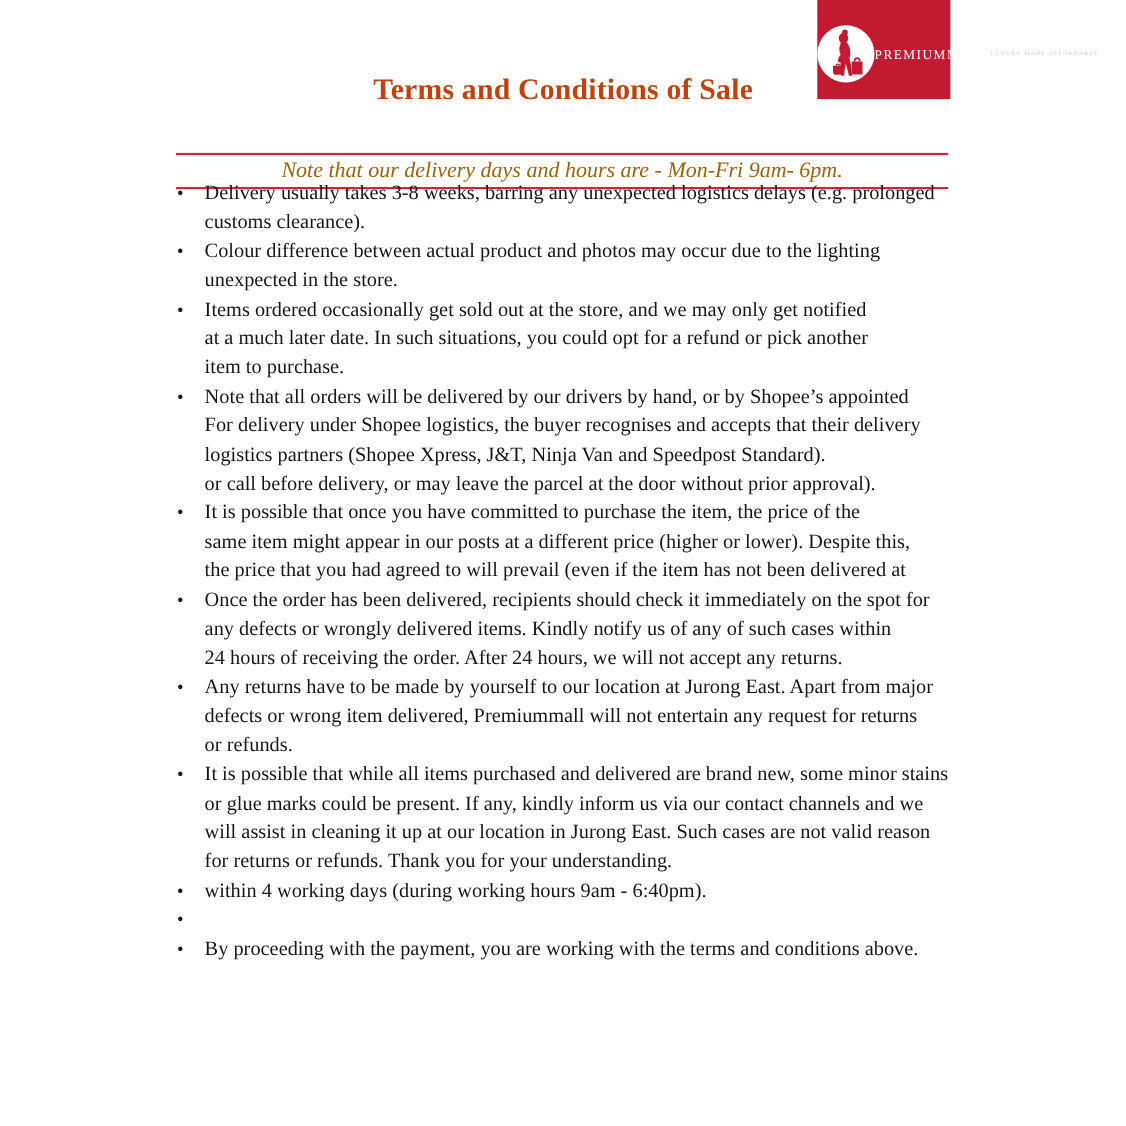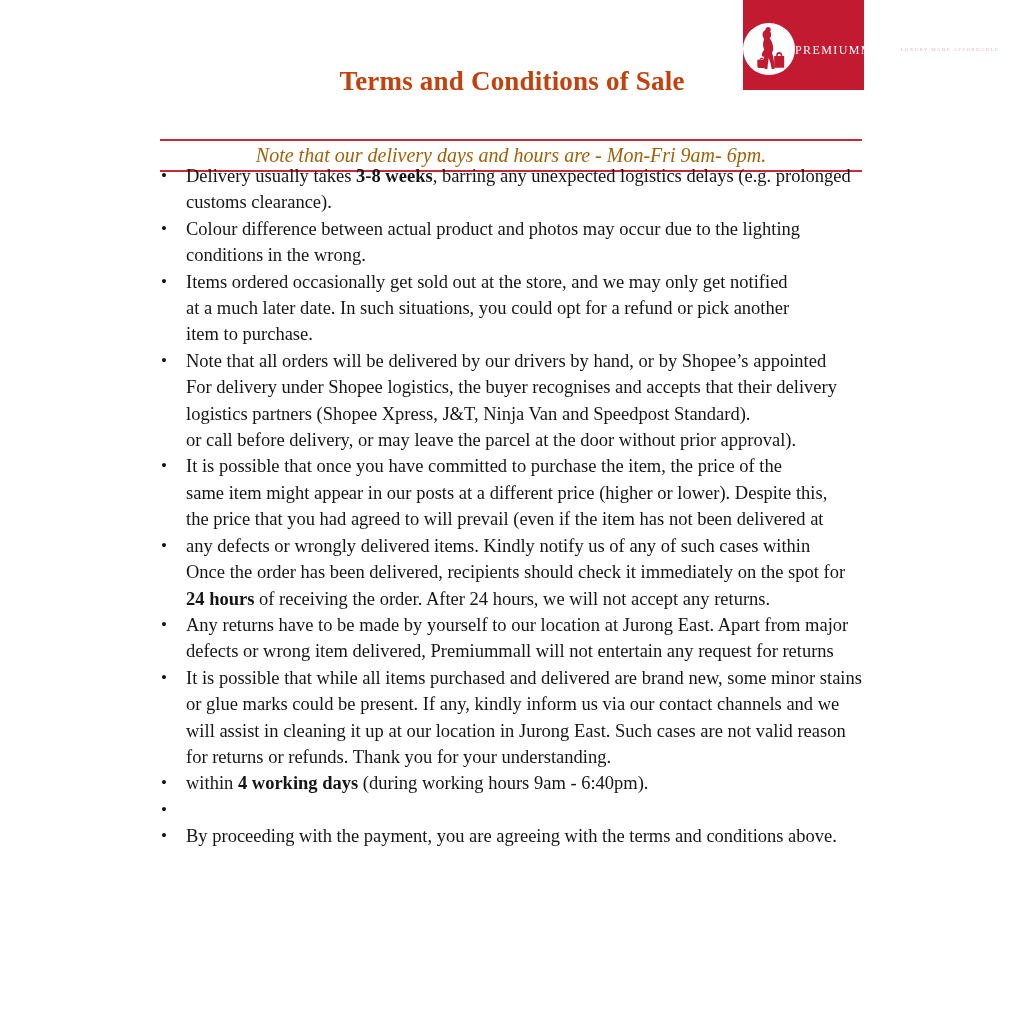--- a/index.html
+++ b/index.html
@@ -49,21 +49,21 @@
   
   .terms{
     position:absolute;top:163px;left:161px;width:740px;
     margin:0;padding:0;list-style:none;
     font-size:18.5px;line-height:26.4px;
   }
   .term{display:flex;}
   .bullet{width:25px;flex:none;font-size:17px;}
   .term-body{flex:none;}
   .line{white-space:pre;}
-  .b{font-weight:700;}
+  .b{font-weight:400;}
 </style>
 </head>
 <body>
 
 <div class="page">
 
   <div class="logo">
     <div class="logo-circle">
       <span>
         <svg width="52" height="52" viewBox="0 0 60 60">
@@ -108,21 +108,21 @@
         <span class="bullet">•</span>
         <div class="term-body">
           <div class="line"><span>Delivery usually takes </span><span class="b">3-8 weeks</span><span>, barring any unexpected logistics delays (e.g. prolonged</span></div>
           <div class="line"><span>customs clearance).</span></div>
         </div>
       </li>
       <li class="term">
         <span class="bullet">•</span>
         <div class="term-body">
           <div class="line"><span>Colour difference between actual product and photos may occur due to the lighting</span></div>
-          <div class="line"><span>conditions in the wrong.</span></div>
+          <div class="line"><span>unexpected in the store.</span></div>
         </div>
       </li>
       <li class="term">
         <span class="bullet">•</span>
         <div class="term-body">
           <div class="line"><span>Items ordered occasionally get sold out at the store, and we may only get notified</span></div>
           <div class="line"><span>at a much later date. In such situations, you could opt for a refund or pick another</span></div>
           <div class="line"><span>item to purchase.</span></div>
         </div>
       </li>
@@ -139,30 +139,31 @@
         <span class="bullet">•</span>
         <div class="term-body">
           <div class="line"><span>It is possible that once you have committed to purchase the item, the price of the</span></div>
           <div class="line"><span>same item might appear in our posts at a different price (higher or lower). Despite this,</span></div>
           <div class="line"><span>the price that you had agreed to will prevail (even if the item has not been delivered at</span></div>
         </div>
       </li>
       <li class="term">
         <span class="bullet">•</span>
         <div class="term-body">
+          <div class="line"><span>Once the order has been delivered, recipients should check it immediately on the spot for</span></div>
           <div class="line"><span>any defects or wrongly delivered items. Kindly notify us of any of such cases within</span></div>
-          <div class="line"><span>Once the order has been delivered, recipients should check it immediately on the spot for</span></div>
           <div class="line"><span class="b">24 hours</span><span> of receiving the order. After 24 hours, we will not accept any returns.</span></div>
         </div>
       </li>
       <li class="term">
         <span class="bullet">•</span>
         <div class="term-body">
           <div class="line"><span>Any returns have to be made by yourself to our location at Jurong East. Apart from major</span></div>
           <div class="line"><span>defects or wrong item delivered, Premiummall will not entertain any request for returns</span></div>
+          <div class="line"><span>or refunds.</span></div>
         </div>
       </li>
       <li class="term">
         <span class="bullet">•</span>
         <div class="term-body">
           <div class="line"><span>It is possible that while all items purchased and delivered are brand new, some minor stains</span></div>
           <div class="line"><span>or glue marks could be present. If any, kindly inform us via our contact channels and we</span></div>
           <div class="line"><span>will assist in cleaning it up at our location in Jurong East. Such cases are not valid reason</span></div>
           <div class="line"><span>for returns or refunds. Thank you for your understanding.</span></div>
         </div>
@@ -172,18 +173,18 @@
         <div class="term-body">
           <div class="line"><span>within </span><span class="b">4 working days</span><span> (during working hours 9am - 6:40pm).</span></div>
         </div>
       </li>
       <li class="term">
         <span class="bullet">•</span>
       </li>
       <li class="term">
         <span class="bullet">•</span>
         <div class="term-body">
-          <div class="line"><span>By proceeding with the payment, you are agreeing with the terms and conditions above.</span></div>
+          <div class="line"><span>By proceeding with the payment, you are working with the terms and conditions above.</span></div>
         </div>
       </li>
     </ul>
 
 </div>
 
 </body></html>

